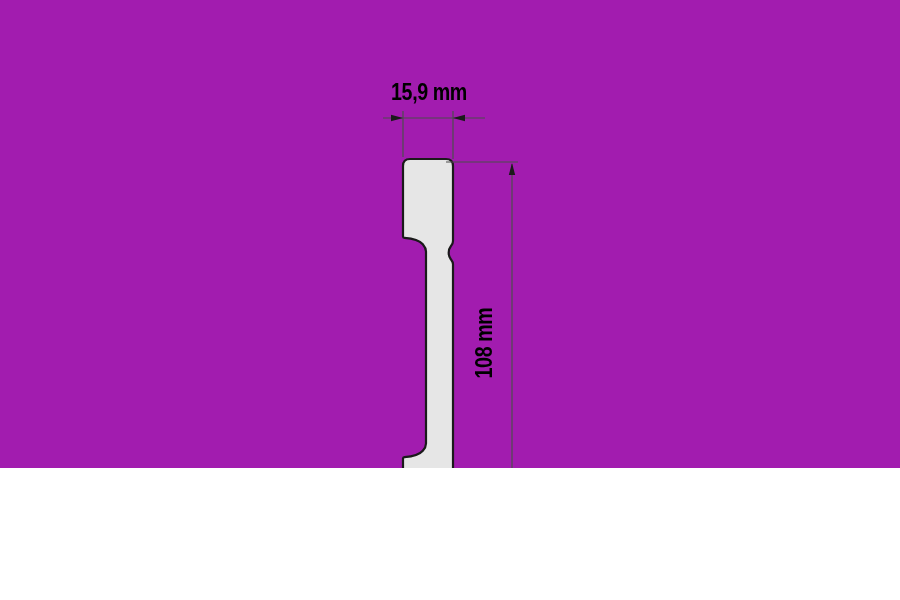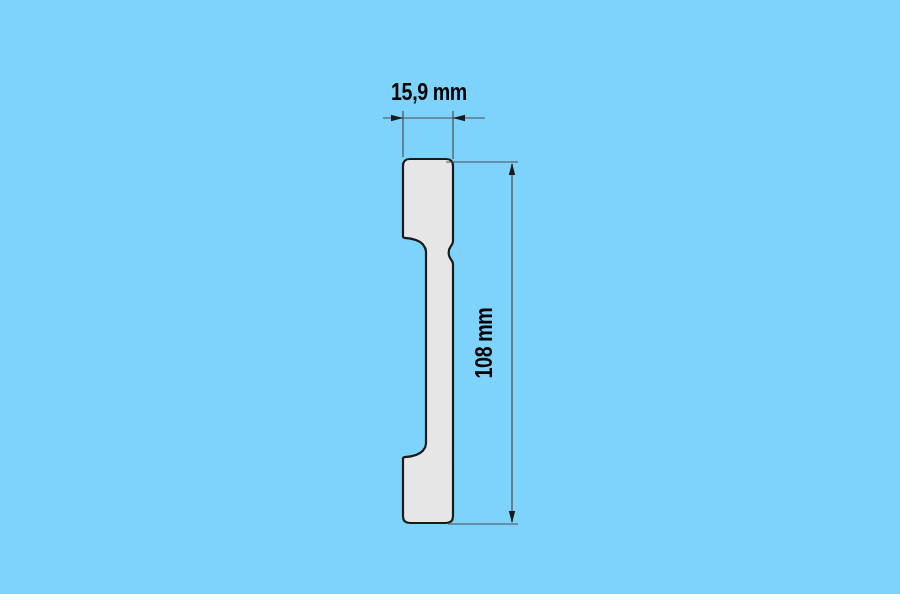--- a/index.html
+++ b/index.html
@@ -2,22 +2,22 @@
 <html><head>
 <meta charset="utf-8">
 <style>
   html, body {
     margin: 0;
     padding: 0;
   }
   .canvas {
     position: relative;
     width: 900px;
-    height: 594px;
-    background: #7dd3fc;
+    height: 468px;
+    background: #a21caf;
     overflow: hidden;
   }
   svg {
     display: block;
   }
   .dim-text {
     font-family: "Liberation Sans", sans-serif;
     font-weight: 700;
     font-size: 24px;
     fill: #000000;

